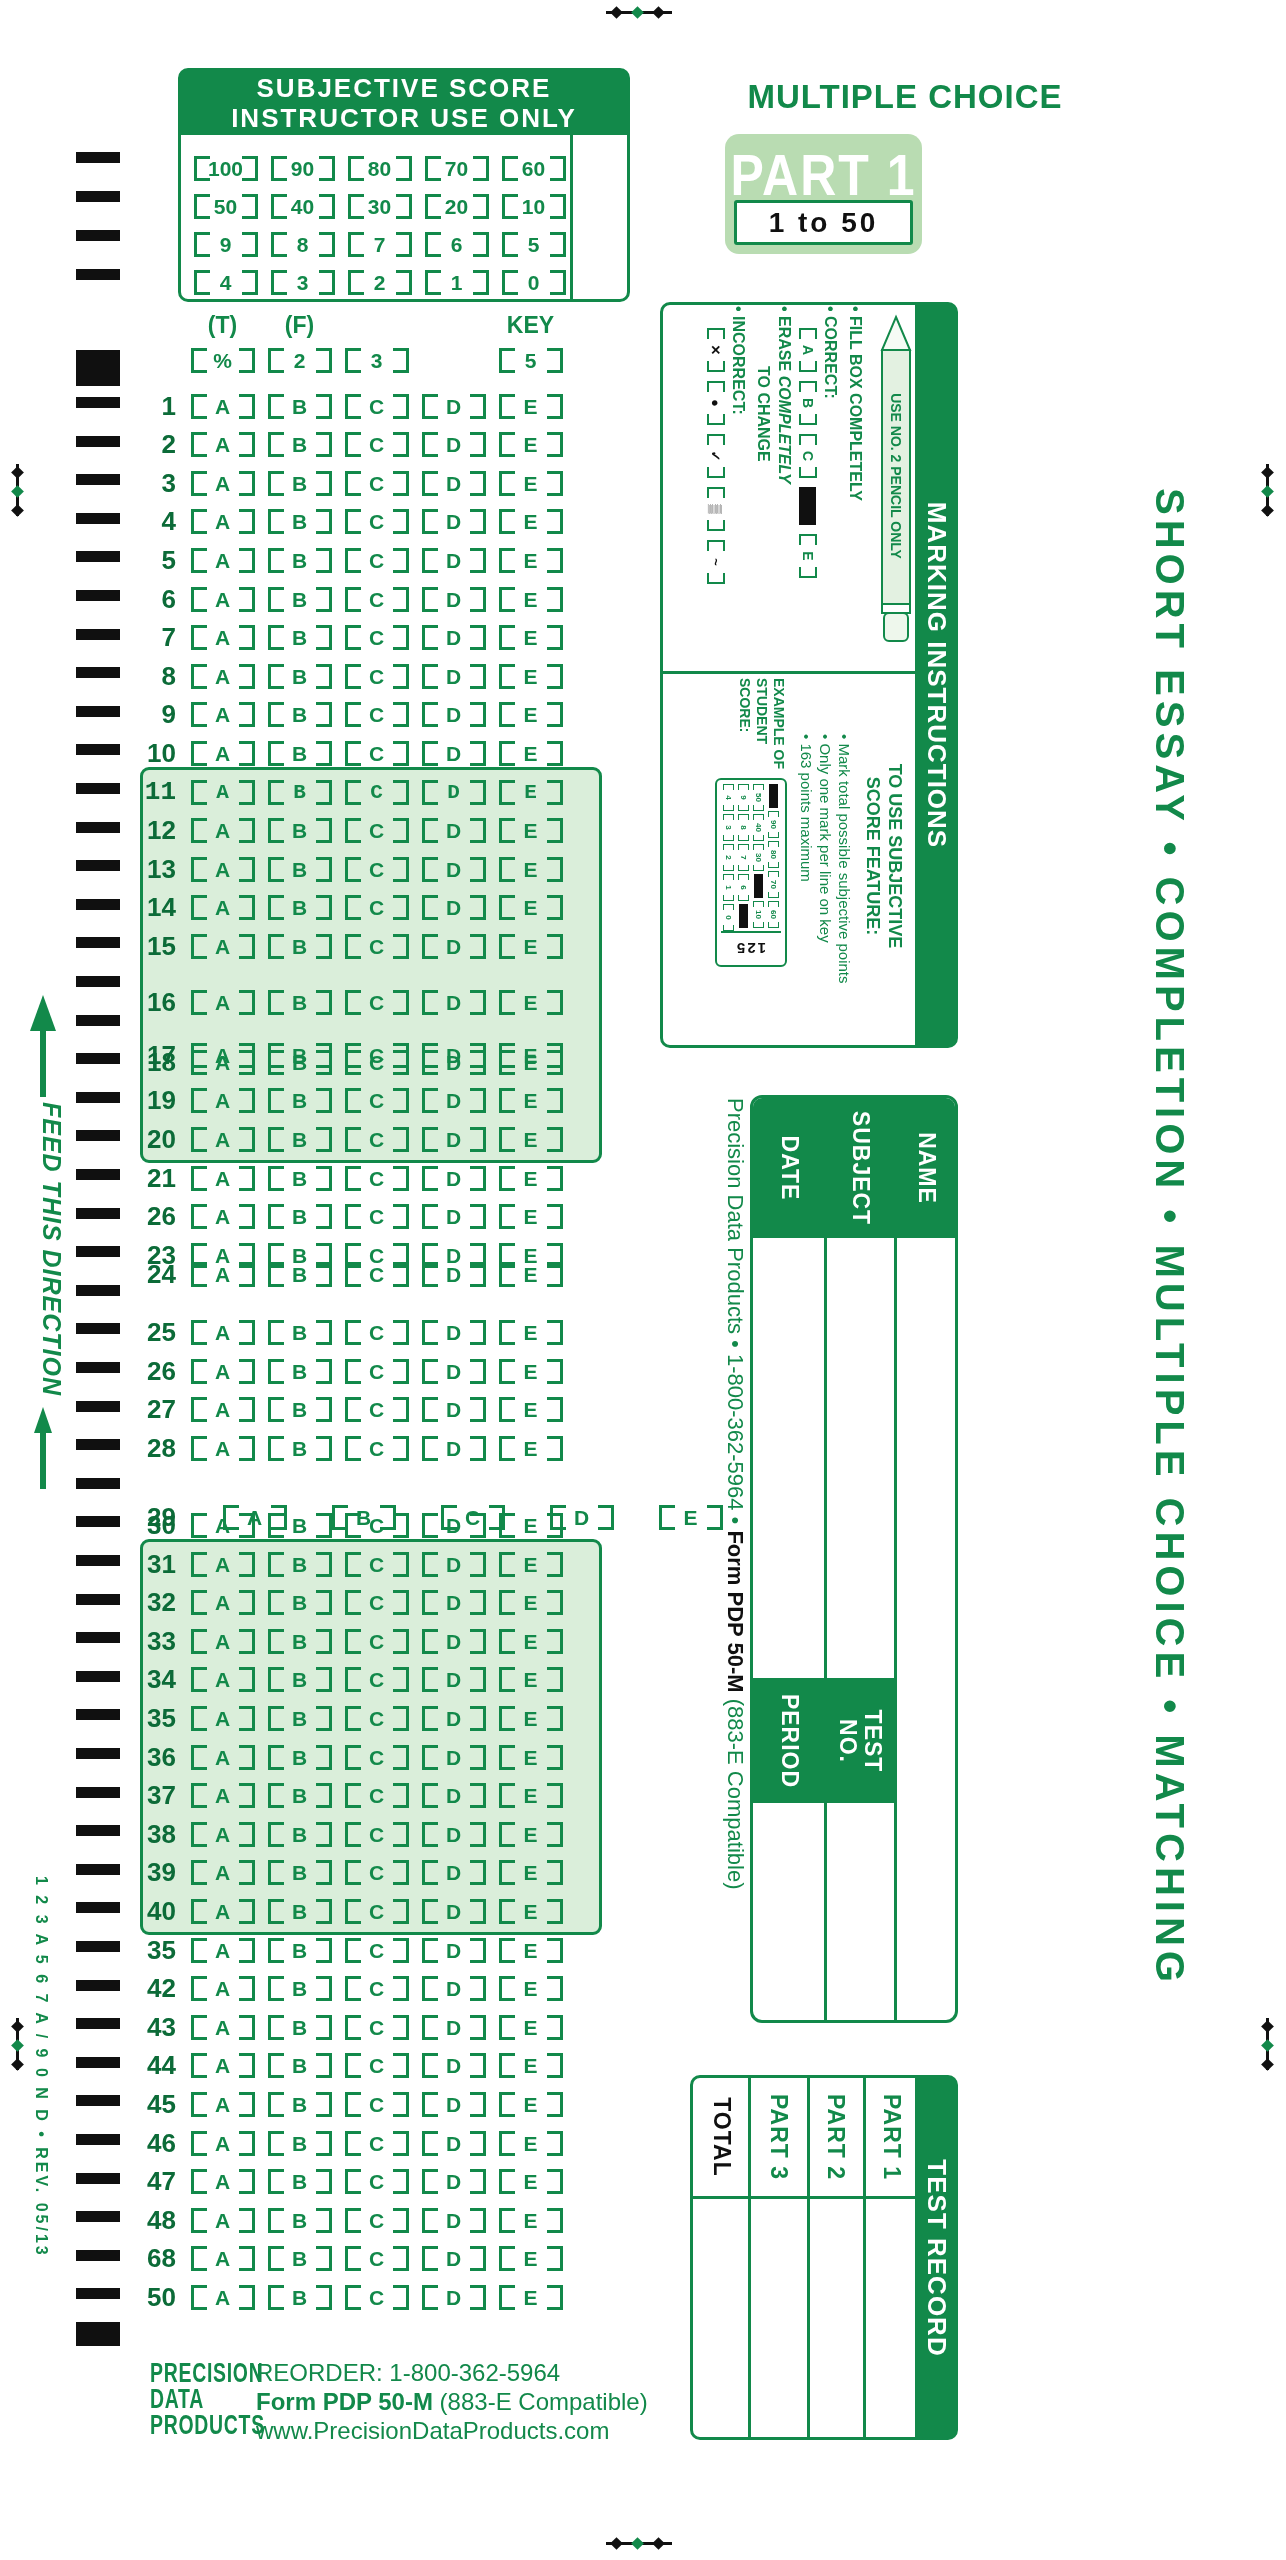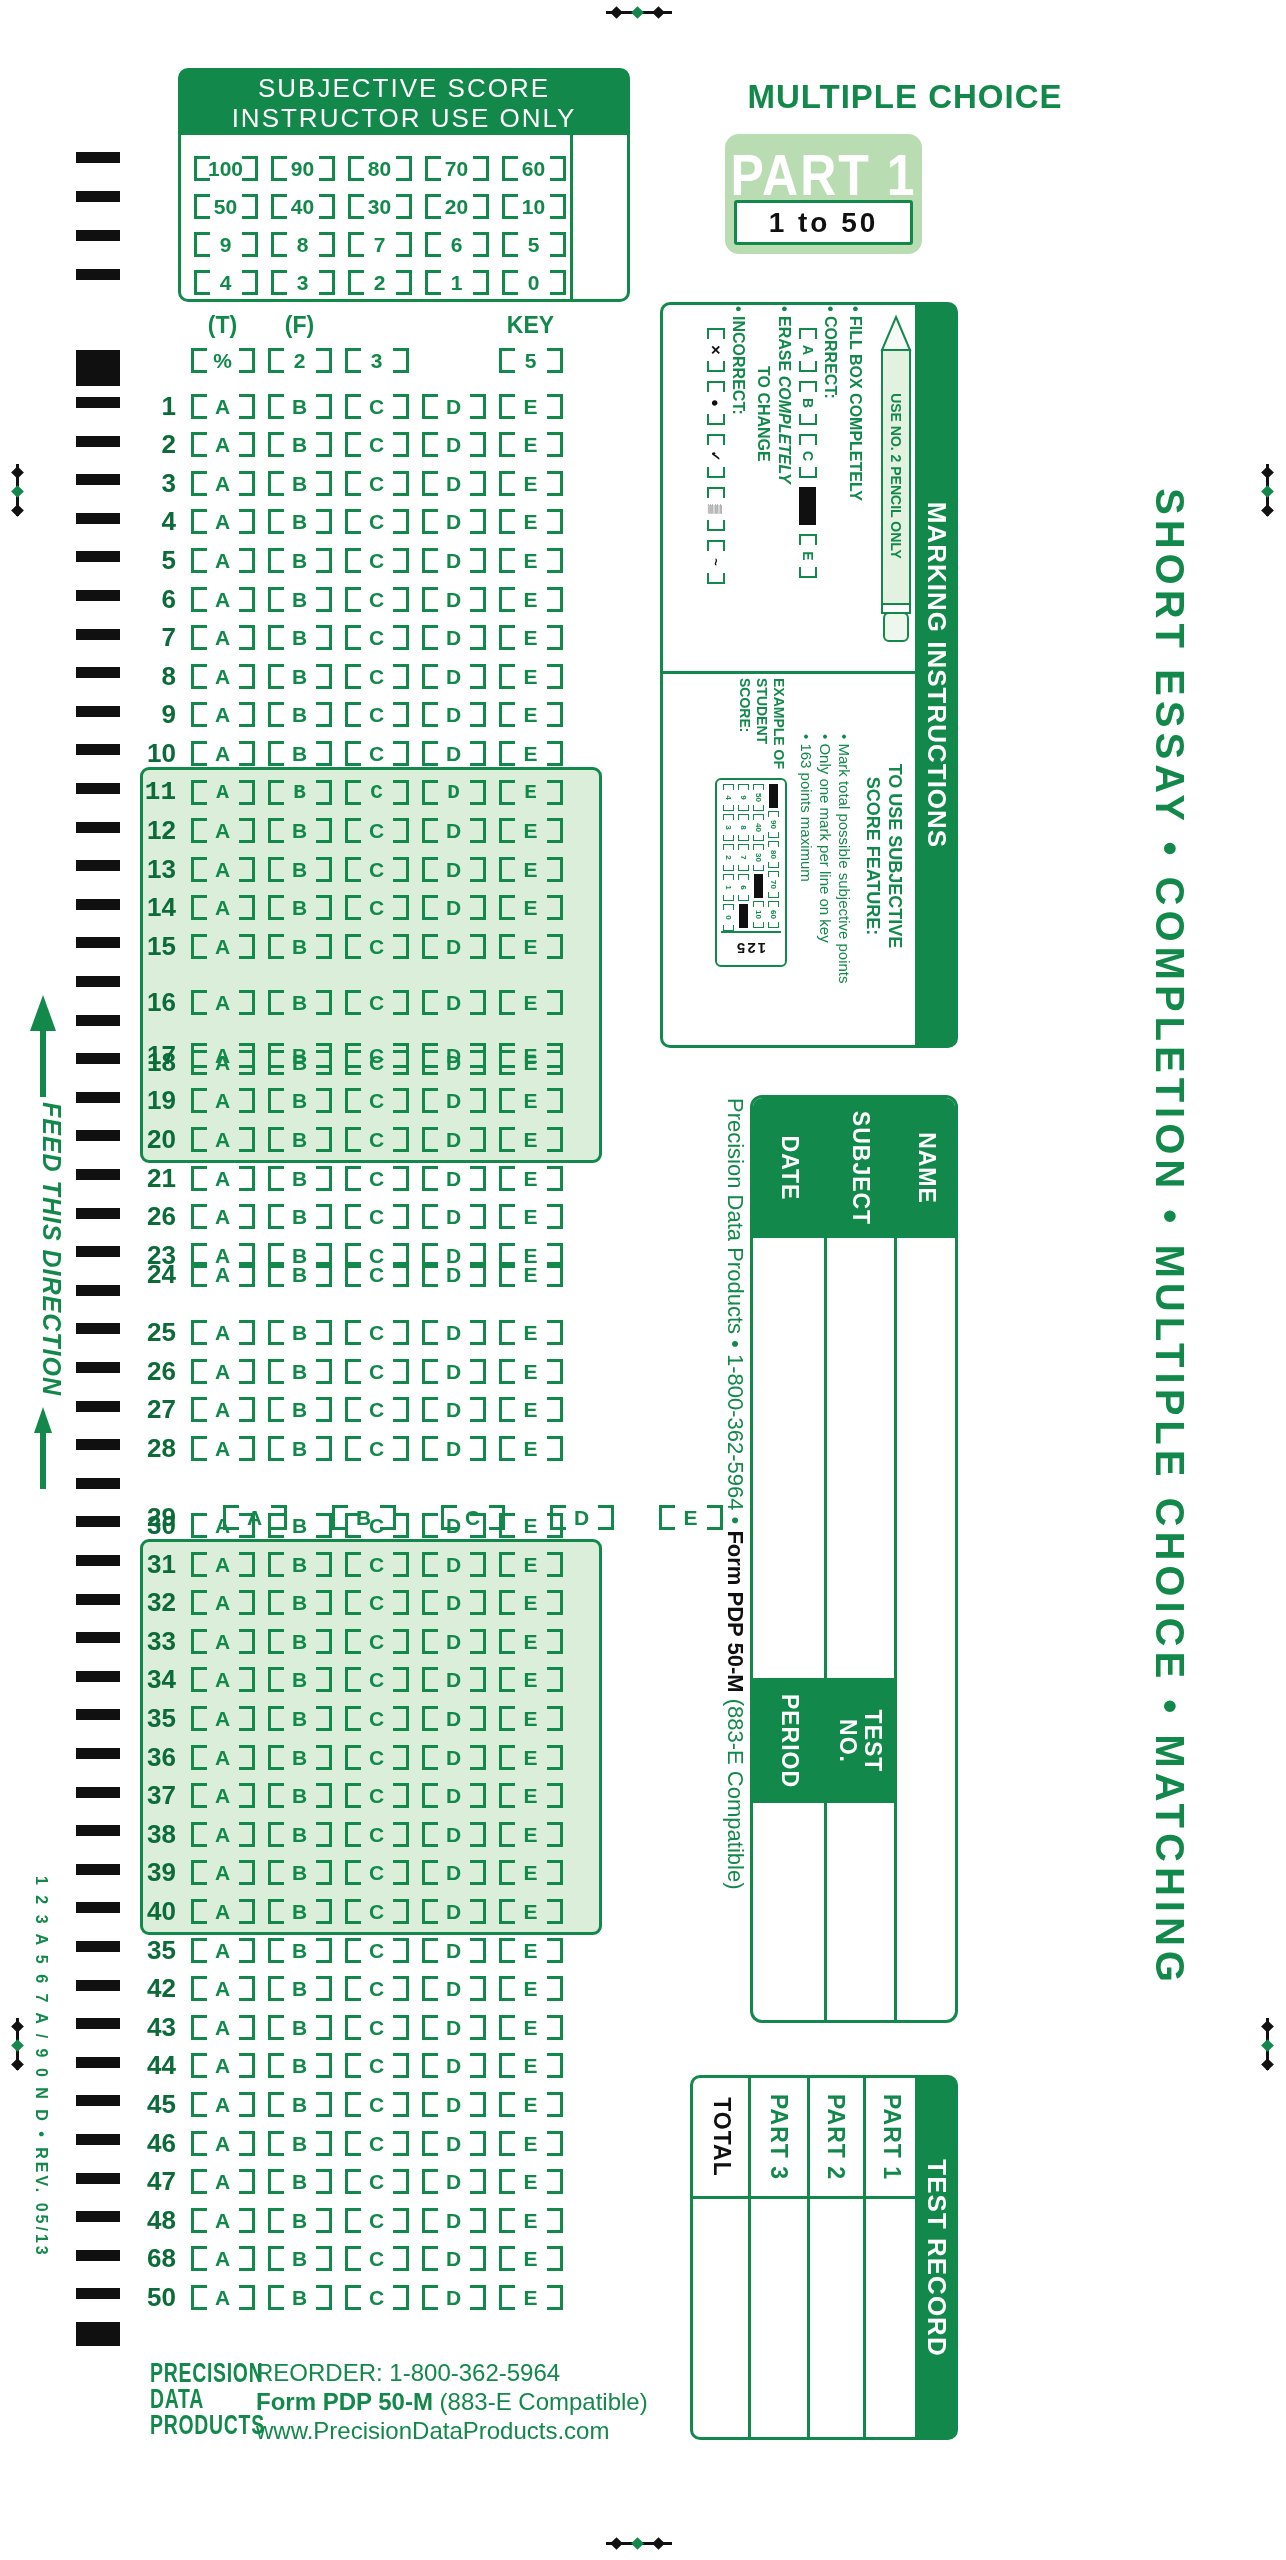--- a/index.html
+++ b/index.html
@@ -37,21 +37,21 @@
 .regv .dia{left:-3px;}
 
 
 .tmark{position:absolute;left:0;width:44px;height:11px;background:var(--blk);}
 .tmark.big{height:36px;}
 .tmark.tall{height:24px;}
 
 
 .subbox{position:absolute;left:178px;top:68px;width:452px;height:234px;border:3px solid var(--g);border-radius:10px;background:#fff;}
 .subhead{position:absolute;left:-1px;top:-1px;right:-1px;height:65px;background:var(--g);border-radius:8px 8px 0 0;
-         display:flex;flex-direction:column;justify-content:center;align-items:center;color:#fff;font-weight:400;}
+         display:flex;flex-direction:column;justify-content:center;align-items:center;color:#fff;font-weight:700;}
 .subhead div{font-size:26px;letter-spacing:2px;line-height:30px;}
 .subdiv{position:absolute;left:389px;top:64px;bottom:0;width:3px;background:var(--g);}
 .subgrid{position:absolute;left:6px;top:78px;}
 .sub-row{display:flex;height:38px;align-items:center;}
 
 
 .keylabel{position:absolute;width:77px;text-align:center;color:var(--g);font-weight:700;font-size:23px;}
 .keyrow{position:absolute;left:184px;top:348px;display:flex;}
 
 

